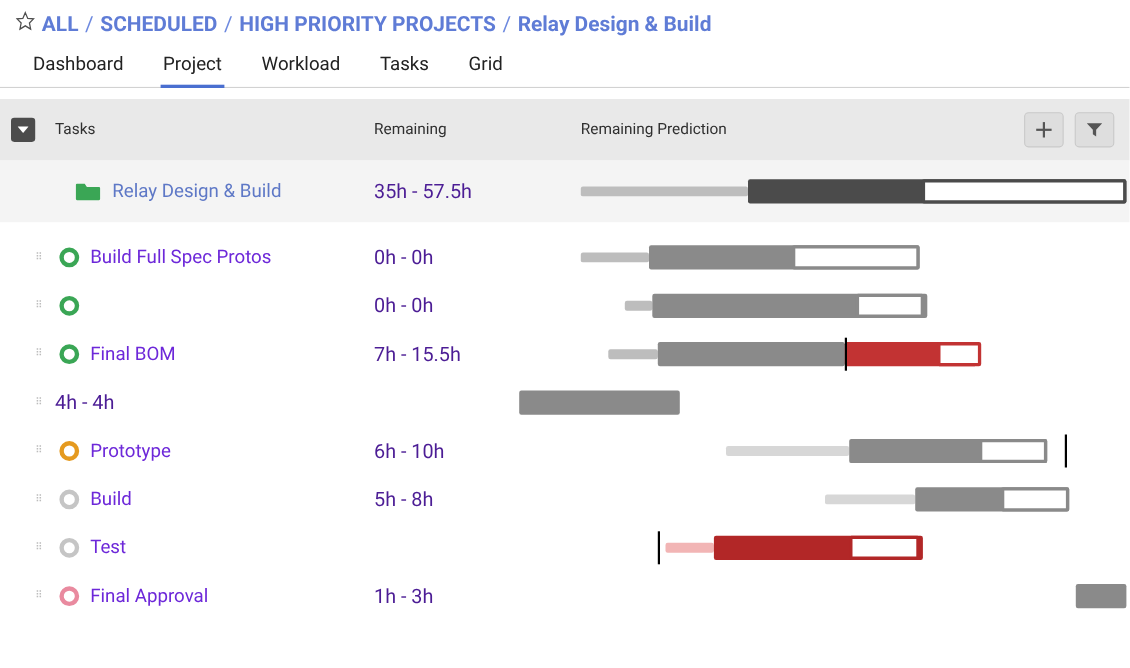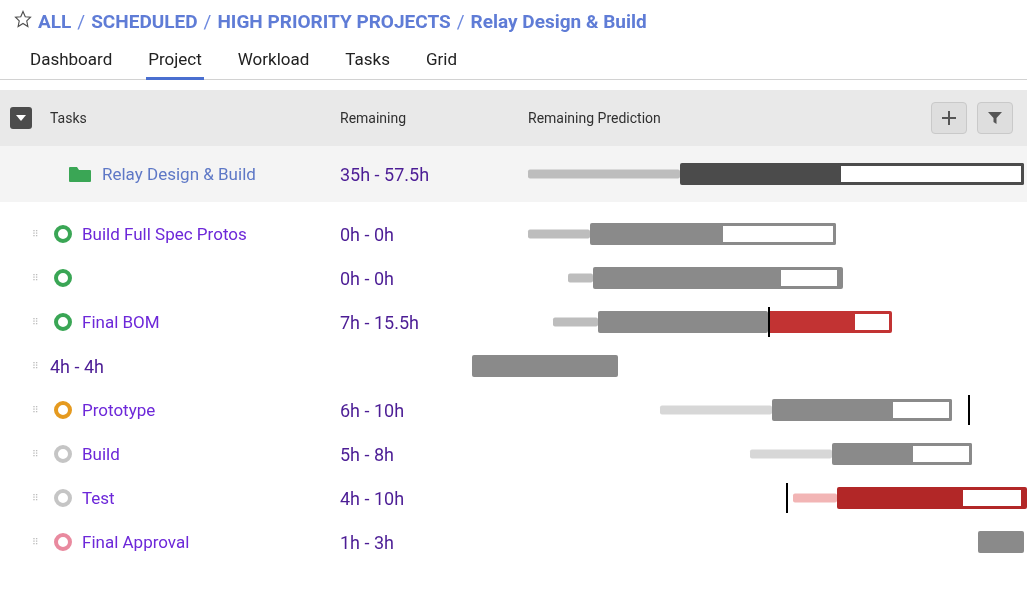--- a/index.html
+++ b/index.html
@@ -308,21 +308,20 @@
       </div>
     </div>
     <div class="row">
       <div class="drag-handle" style="text-align: right; justify-self: end; margin-right: 6px;">
         <span>⠿</span>
       </div>
       <div class="task-cell">
         <span class="status-dot dot-gray"></span>
         <span class="task-name">Test</span>
       </div>
-      <div class="remaining-cell">4h - 10h</div>
       <div class="sched-cell">
         <div class="bar-thin" style="left: 265px; width: 44px; background: rgb(242, 181, 181);"></div>
         <div class="bar-thick" style="left: 309px; width: 190px; background: rgb(178, 39, 39);"></div>
         <div class="bar-hollow" style="left: 432px; width: 64px; border-color: rgb(178, 39, 39);"></div>
         <div class="marker" style="left: 258px;"></div>
       </div>
     </div>
     <div class="row">
       <div class="drag-handle" style="text-align: right; justify-self: end; margin-right: 6px;">
         <span>⠿</span>

